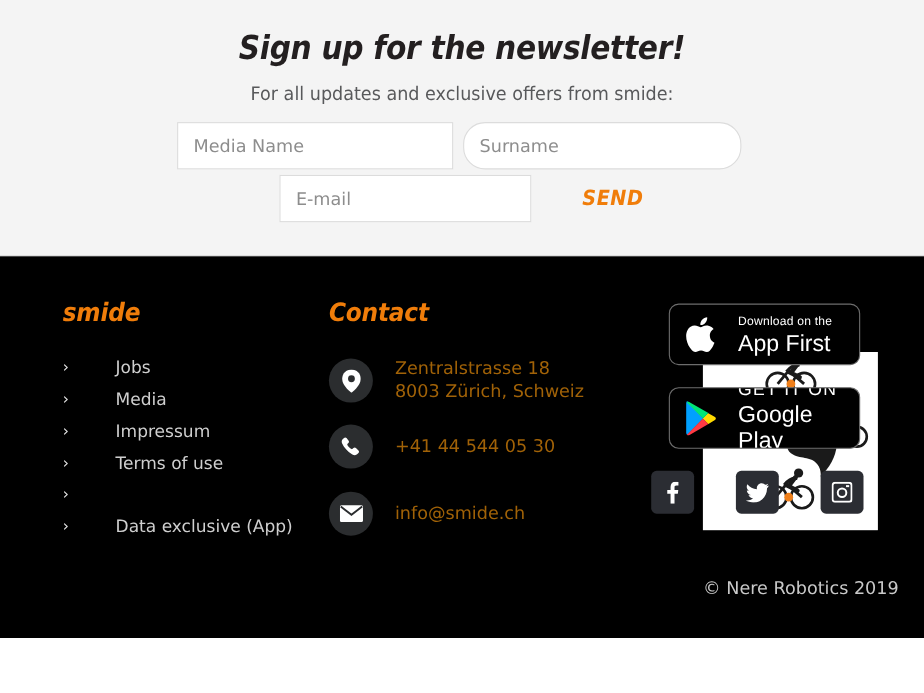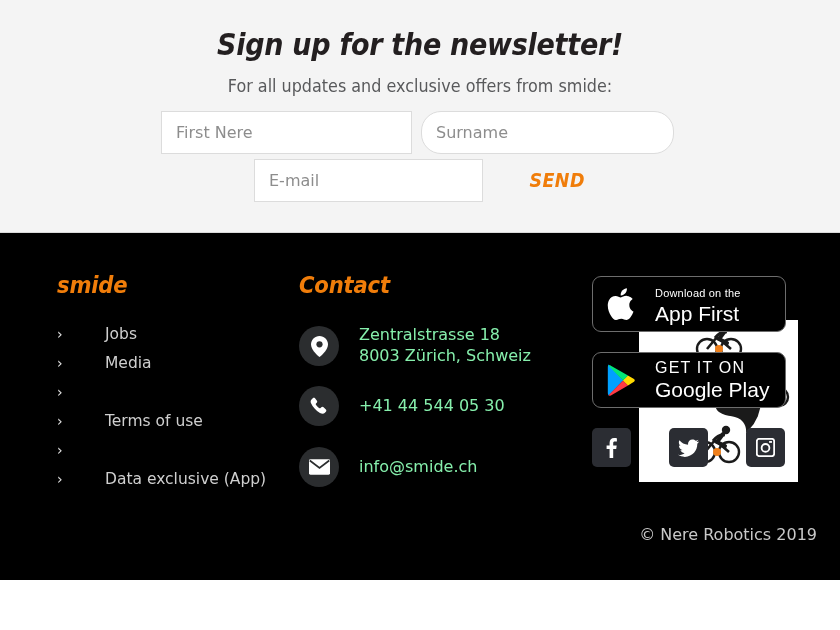--- a/index.html
+++ b/index.html
@@ -140,21 +140,21 @@
     border-radius: 50%;
     background: #2b2d2f;
     display: flex;
     align-items: center;
     justify-content: center;
   }
   .contact-text {
     position: absolute;
     left: 60px;
     top: 0;
-    color: #86efac;
+    color: #a16207;
     font-size: 16px;
     line-height: 21px;
     font-family: "DejaVu Sans", sans-serif;
     white-space: nowrap;
   }
   .contact-text.two-line { top: -2px; }
   .contact-text.one-line { top: 9px; }
 
   
   .logo-overlay {
@@ -163,29 +163,30 @@
     width: 159px; height: 162px;
     background: #ffffff;
     overflow: hidden;
   }
 
   
   .col-apps { position: absolute; left: 592px; top: 43px; width: 200px; }
   .store-badge {
     position: relative;
     display: block;
-    width: 194px;
+    width: 174px;
     height: 56px;
     background: #000000;
     border: 1px solid #6d6d6d;
     border-radius: 9px;
     box-sizing: border-box;
     margin-bottom: 20px;
     cursor: pointer;
     overflow: hidden;
+    margin-left: 16px;
   }
   .badge-glyph { position: absolute; left: 14px; top: 50%; transform: translateY(-50%); }
   .badge-text { position: absolute; left: 62px; top: 50%; transform: translateY(-50%); color:#ffffff; }
   .badge-line1 { font-size: 11px; letter-spacing: 0.2px; font-family: "Liberation Sans", sans-serif; }
   .badge-line1.caps { letter-spacing: 1.2px; font-size: 16px; }
   .badge-line2 { font-size: 21px; font-family: "Liberation Sans", sans-serif; line-height: 24px; margin-top: 1px; }
   .social-wrap { position: absolute; left: 592px; top: 195px; display: flex; gap: 38px; }
   .social-btn {
     width: 39px; height: 39px;
     border-radius: 5px;
@@ -210,21 +211,21 @@
 </head>
 <body>
 
 <div class="page">
 
   <section class="newsletter">
     <h1 class="nl-title">Sign up for the newsletter!</h1>
     <p class="nl-sub">For all updates and exclusive offers from smide:</p>
 
     <div class="nl-row nl-row-1">
-      <div class="field field-first">First Nere</div>
+      <div class="field field-first">Media Name</div>
       <div class="field field-sur">Surname</div>
     </div>
 
     <div class="nl-row nl-row-2">
       <div class="field field-mail">E-mail</div>
       <button class="send-btn">SEND</button>
     </div>
   </section>
 
   <footer class="footer">
@@ -235,20 +236,21 @@
         <li class="link-item">
           <span class="link-chevron">›</span>
           <span class="link-label">Jobs</span>
         </li>
         <li class="link-item">
           <span class="link-chevron">›</span>
           <span class="link-label">Media</span>
         </li>
         <li class="link-item">
           <span class="link-chevron">›</span>
+          <span class="link-label">Impressum</span>
         </li>
         <li class="link-item">
           <span class="link-chevron">›</span>
           <span class="link-label">Terms of use</span>
         </li>
         <li class="link-item">
           <span class="link-chevron">›</span>
         </li>
         <li class="link-item">
           <span class="link-chevron">›</span>

